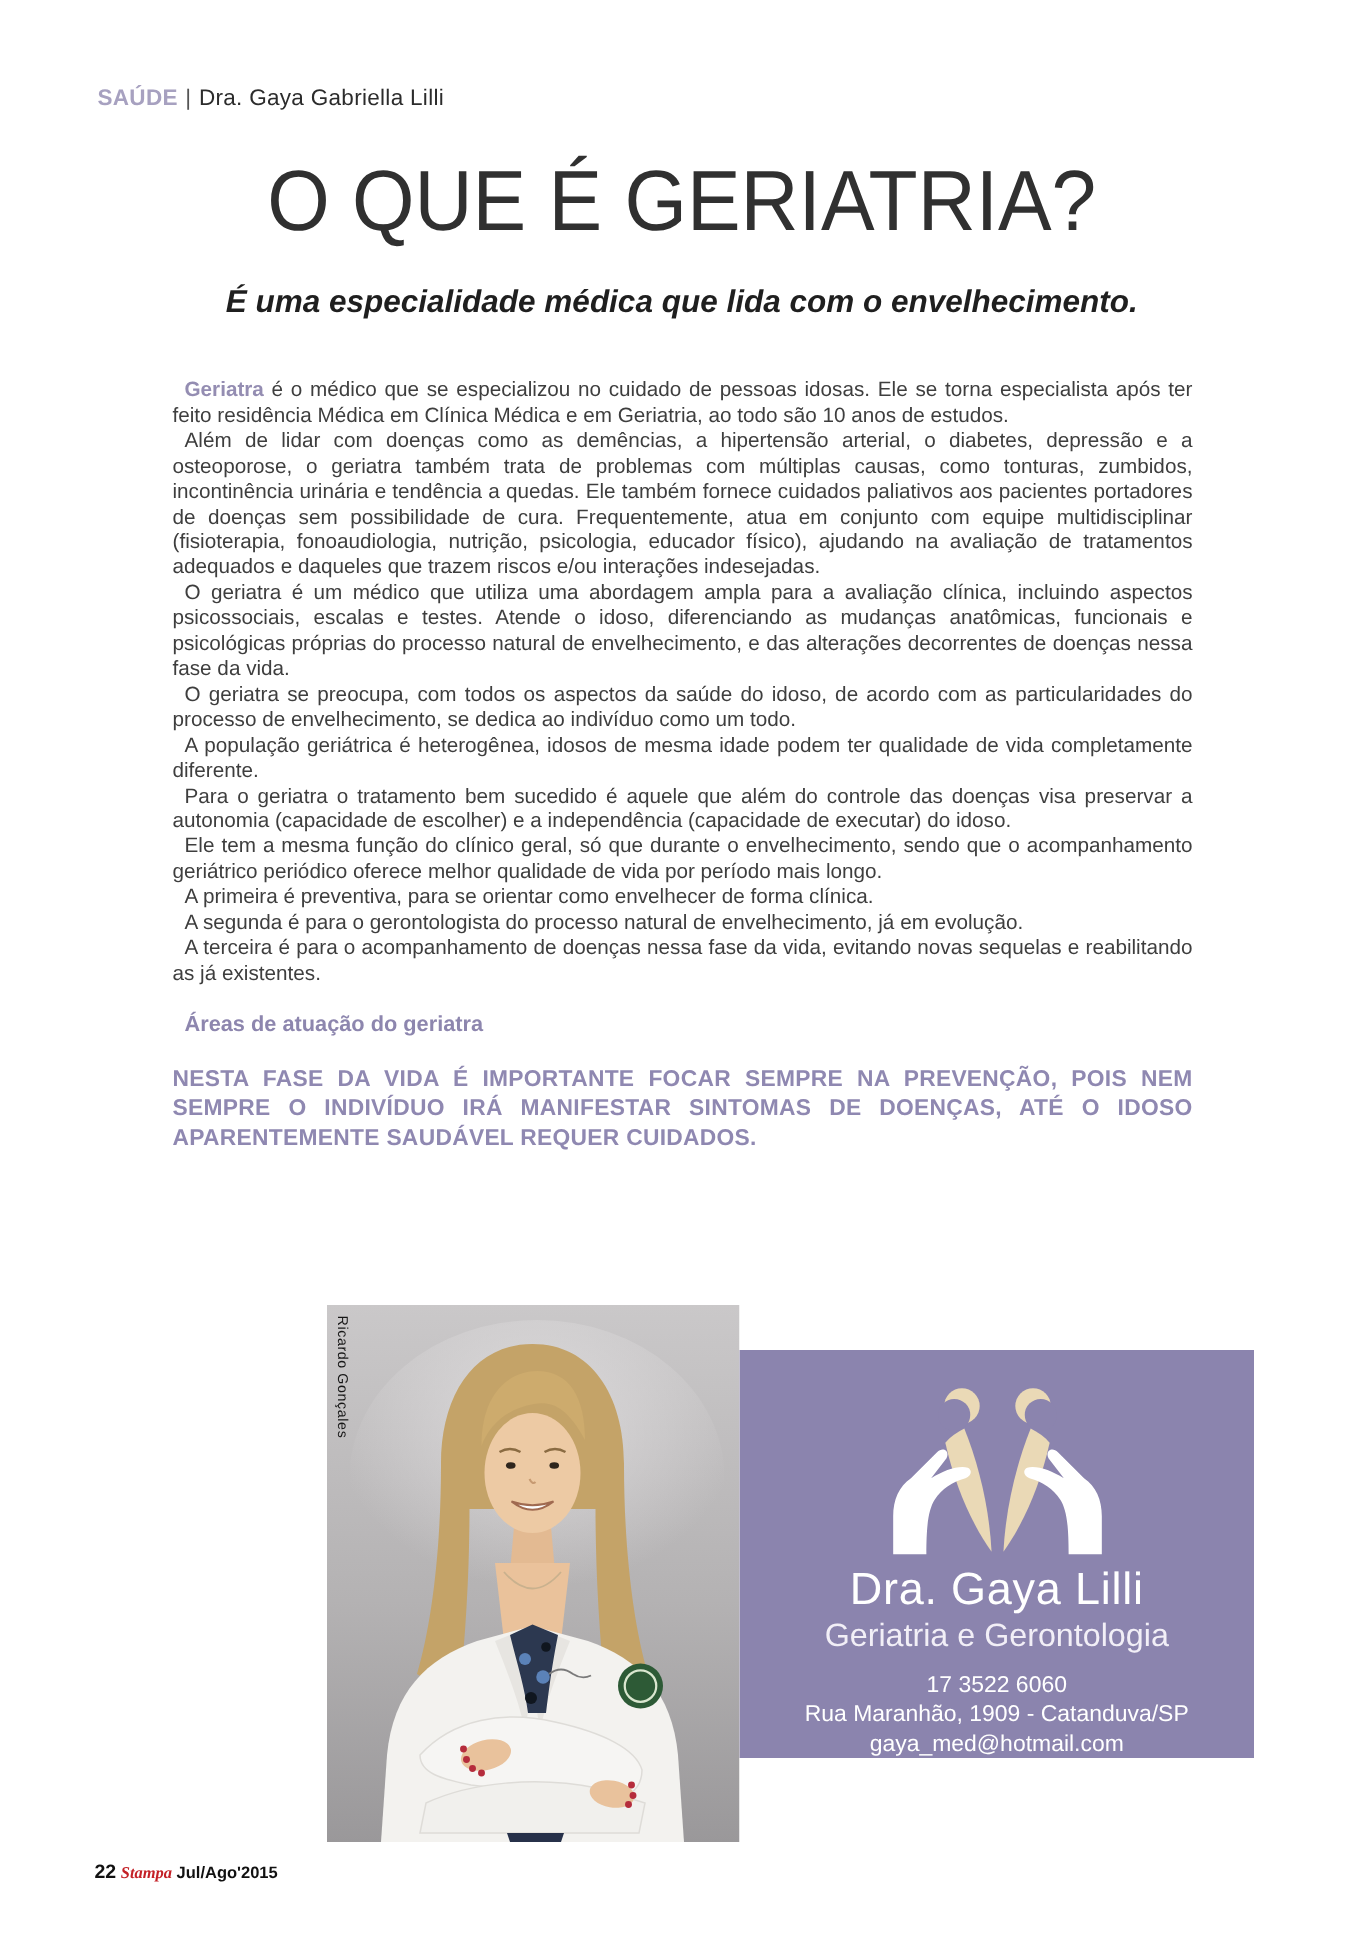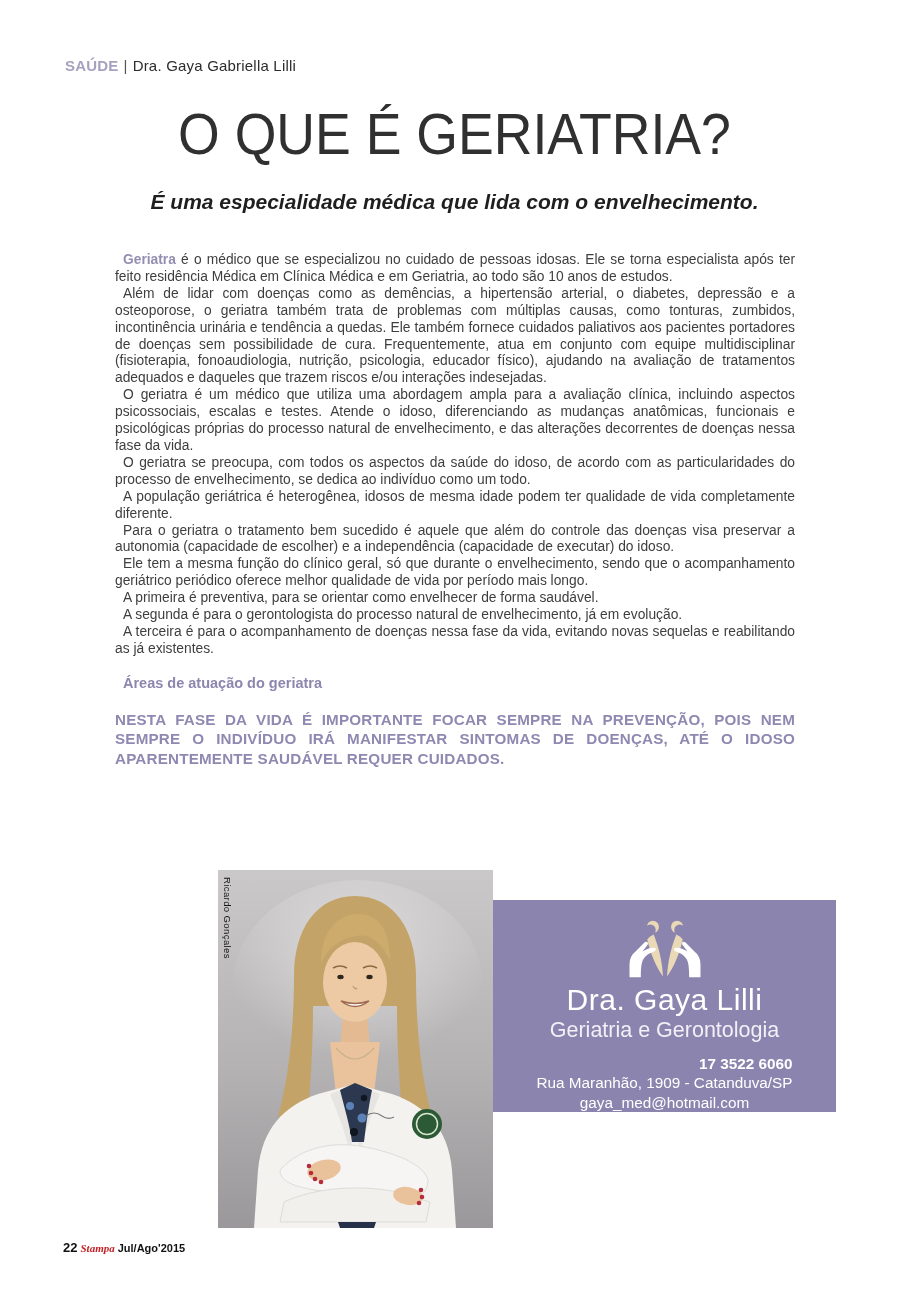--- a/index.html
+++ b/index.html
@@ -22,34 +22,34 @@
   
   .article{position:absolute;left:115px;top:252px;width:680px;color:#3e3e3e;}
   .article p{margin:0;font-size:13.8px;line-height:16.9px;text-align:justify;text-indent:8px;}
   .article h3{margin:17px 0 0 0;font-size:14.5px;line-height:17px;color:#8d86ae;
               font-weight:700;text-indent:8px;}
   .leadword{color:#948db2;font-weight:700;}
   .callout{margin-top:18px !important;font-weight:700;color:#8f88b1;font-size:15.2px !important;
            line-height:19.6px !important;text-indent:0 !important;letter-spacing:.2px;}
 
   
-  .panel{position:absolute;top:900px;height:212px;background:#8b84ae;}
+  .panel{position:absolute;top:900px;height:272px;background:#8b84ae;}
   .panel-left{left:65px;width:153px;}
   .panel-right{left:493px;width:343px;display:flex;flex-direction:column;align-items:center;
                padding-top:16px;box-sizing:border-box;}
   .photo{position:absolute;left:218px;top:870px;width:275px;height:358px;z-index:2;}
   .photo svg{display:block;width:100%;height:100%;}
   .credit{position:absolute;top:7px;left:4px;writing-mode:vertical-rl;font-size:9.5px;
           color:#161616;letter-spacing:.4px;}
   .caption{position:absolute;right:9px;bottom:8px;margin:0;text-align:right;color:#ffffff;
            font-size:13px;line-height:15.6px;white-space:pre-line;}
   .docname{color:#ffffff;font-weight:300;font-size:30px;letter-spacing:.5px;margin-top:4px;}
   .spec{color:#f2eff7;font-weight:300;font-size:21.5px;margin-top:1px;}
   .contact{margin-top:11px;text-align:center;color:#ffffff;font-size:15.3px;line-height:19.5px;}
-  .phone{font-weight:700;text-align:right;}
+  .phone{font-weight:400;}
 
   
   .page-footer{position:absolute;left:63px;top:1240px;font-size:11px;color:#111;}
   .pagenum{font-weight:700;font-size:13px;}
   .mag{color:#c42127;font-family:"Liberation Serif",serif;font-style:italic;font-weight:700;
        margin:0 3px;font-size:11px;}
   .issue{font-weight:700;}
 </style>
 </head>
 <body>
@@ -65,21 +65,21 @@
 
   <div class="article">
     <p><span class="leadword">Geriatra</span><span> é o médico que se especializou no cuidado de pessoas idosas. Ele se torna especialista após ter feito residência Médica em Clínica Médica e em Geriatria, ao todo são 10 anos de estudos.</span></p>
     <p>Além de lidar com doenças como as demências, a hipertensão arterial, o diabetes, depressão e a osteoporose, o geriatra também trata de problemas com múltiplas causas, como tonturas, zumbidos, incontinência urinária e tendência a quedas. Ele também fornece cuidados paliativos aos pacientes portadores de doenças sem possibilidade de cura. Frequentemente, atua em conjunto com equipe multidisciplinar (fisioterapia, fonoaudiologia, nutrição, psicologia, educador físico), ajudando na avaliação de tratamentos adequados e daqueles que trazem riscos e/ou interações indesejadas.</p>
     <p>O geriatra é um médico que utiliza uma abordagem ampla para a avaliação clínica, incluindo aspectos psicossociais, escalas e testes. Atende o idoso, diferenciando as mudanças anatômicas, funcionais e psicológicas próprias do processo natural de envelhecimento, e das alterações decorrentes de doenças nessa fase da vida.</p>
     <p>O geriatra se preocupa, com todos os aspectos da saúde do idoso, de acordo com as particularidades do processo de envelhecimento, se dedica ao indivíduo como um todo.</p>
     <p>A população geriátrica é heterogênea, idosos de mesma idade podem ter qualidade de vida completamente diferente.</p>
     <p>Para o geriatra o tratamento bem sucedido é aquele que além do controle das doenças visa preservar a autonomia (capacidade de escolher) e a independência (capacidade de executar) do idoso.</p>
     <p>Ele tem a mesma função do clínico geral, só que durante o envelhecimento, sendo que o acompanhamento geriátrico periódico oferece melhor qualidade de vida por período mais longo.</p>
 
-    <p>A primeira é preventiva, para se orientar como envelhecer de forma saudável.</p>
+    <p>A primeira é preventiva, para se orientar como envelhecer de forma clínica.</p>
     <p>A segunda é para o gerontologista do processo natural de envelhecimento, já em evolução.</p>
     <p>A terceira é para o acompanhamento de doenças nessa fase da vida, evitando novas sequelas e reabilitando as já existentes.</p>
 
     <h3>Áreas de atuação do geriatra</h3>
 
     <p class="callout">NESTA FASE DA VIDA É IMPORTANTE FOCAR SEMPRE NA PREVENÇÃO, POIS NEM SEMPRE O INDIVÍDUO IRÁ MANIFESTAR SINTOMAS DE DOENÇAS, ATÉ O IDOSO APARENTEMENTE SAUDÁVEL REQUER CUIDADOS.</p>
   </div>
 
 
   <div class="panel panel-right">

